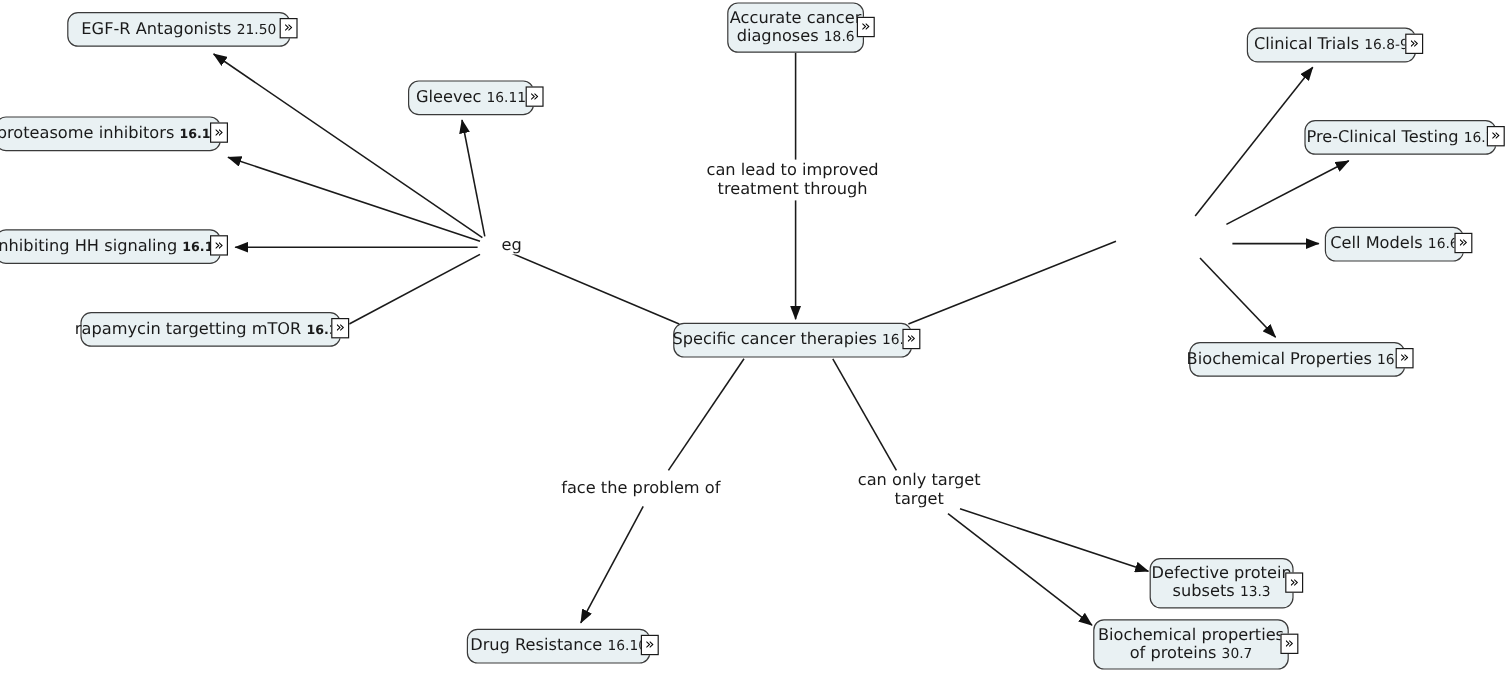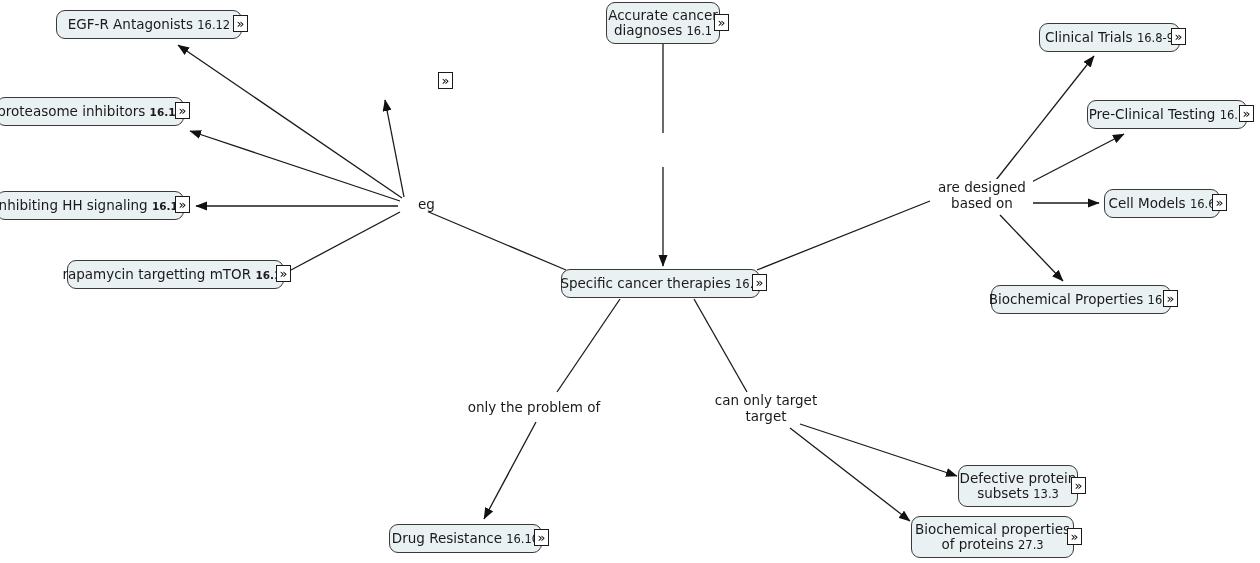--- a/index.html
+++ b/index.html
@@ -129,44 +129,47 @@
     <line x1="620" y1="299" x2="557" y2="392" stroke="#1a1a1a" stroke-width="1.3"></line>
     <line x1="536" y1="422" x2="484" y2="519" stroke="#1a1a1a" stroke-width="1.3" marker-end="url(#arrowhead)"></line>
 
     <line x1="694" y1="299" x2="747" y2="392" stroke="#1a1a1a" stroke-width="1.3"></line>
     <line x1="800" y1="424" x2="957" y2="476" stroke="#1a1a1a" stroke-width="1.3" marker-end="url(#arrowhead)"></line>
 
     <line x1="790" y1="428" x2="910" y2="521" stroke="#1a1a1a" stroke-width="1.3" marker-end="url(#arrowhead)"></line>
   </svg>
 
   <div class="node" style="left:56px; top:10px; width:186px; height:29px;">
-    <span class="label-text">EGF-R Antagonists <span class="num">16.12</span></span>
+    <span class="label-text">EGF-R Antagonists <span class="num">21.50</span></span>
   </div>
   <div class="badge" style="left:233px; top:15px;">»</div>
 
   <div class="node" style="left:-4px; top:97px; width:188px; height:29px;">
     <span class="label-text">proteasome inhibitors <span class="num bold">16.13</span></span>
   </div>
   <div class="badge" style="left:175px; top:102px;">»</div>
 
   <div class="node" style="left:-4px; top:191px; width:188px; height:29px;">
     <span class="label-text">inhibiting HH signaling <span class="num bold">16.14</span></span>
   </div>
   <div class="badge" style="left:175px; top:196px;">»</div>
 
   <div class="node" style="left:67px; top:260px; width:217px; height:29px;">
     <span class="label-text">rapamycin targetting mTOR <span class="num bold">16.15</span></span>
   </div>
   <div class="badge" style="left:276px; top:265px;">»</div>
 
+  <div class="node" style="left:340px; top:67px; width:105px; height:29px;">
+    <span class="label-text">Gleevec <span class="num">16.11</span></span>
+  </div>
   <div class="badge" style="left:438px; top:72px;">»</div>
 
   <div class="node" style="left:606px; top:2px; width:114px; height:42px; flex-direction:column;">
     <span class="label-text">Accurate cancer</span>
-    <span class="label-text">diagnoses <span class="num">16.1</span></span>
+    <span class="label-text">diagnoses <span class="num">18.6</span></span>
   </div>
   <div class="badge" style="left:714px; top:14px;">»</div>
 
   <div class="node" style="left:561px; top:269px; width:199px; height:29px;">
     <span class="label-text">Specific cancer therapies <span class="num">16.2</span></span>
   </div>
   <div class="badge" style="left:752px; top:274px;">»</div>
 
   <div class="node" style="left:1039px; top:23px; width:141px; height:29px;">
     <span class="label-text">Clinical Trials <span class="num">16.8-9</span></span>
@@ -189,41 +192,41 @@
   <div class="badge" style="left:1163px; top:290px;">»</div>
 
   <div class="node" style="left:958px; top:465px; width:120px; height:42px; flex-direction:column;">
     <span class="label-text">Defective protein</span>
     <span class="label-text">subsets <span class="num">13.3</span></span>
   </div>
   <div class="badge" style="left:1071px; top:477px;">»</div>
 
   <div class="node" style="left:911px; top:516px; width:163px; height:42px; flex-direction:column;">
     <span class="label-text">Biochemical properties</span>
-    <span class="label-text">of proteins <span class="num">27.3</span></span>
+    <span class="label-text">of proteins <span class="num">30.7</span></span>
   </div>
   <div class="badge" style="left:1067px; top:528px;">»</div>
 
   <div class="node" style="left:389px; top:524px; width:153px; height:29px;">
     <span class="label-text">Drug Resistance <span class="num">16.10</span></span>
   </div>
   <div class="badge" style="left:534px; top:529px;">»</div>
 
   <div class="hub-label" style="left:416px; top:196px;">
     <span>eg</span>
   </div>
 
-
-  <div class="hub-label" style="left:931px; top:179px; width:98px;">
-    <div>are designed</div>
-    <div>based on</div>
-  </div>
+  <div class="link-label" style="left:583px; top:134px; width:155px;">
+    <div>can lead to improved</div>
+    <div>treatment through</div>
+  </div>
+
 
   <div class="link-label" style="left:464px; top:399px; width:140px;">
-    <div>only the problem of</div>
+    <div>face the problem of</div>
   </div>
 
   <div class="link-label" style="left:710px; top:392px; width:112px;text-align:center;">
     <div>can only target</div>
     <div>target</div>
   </div>
 
 </div>
 
 </body></html>

